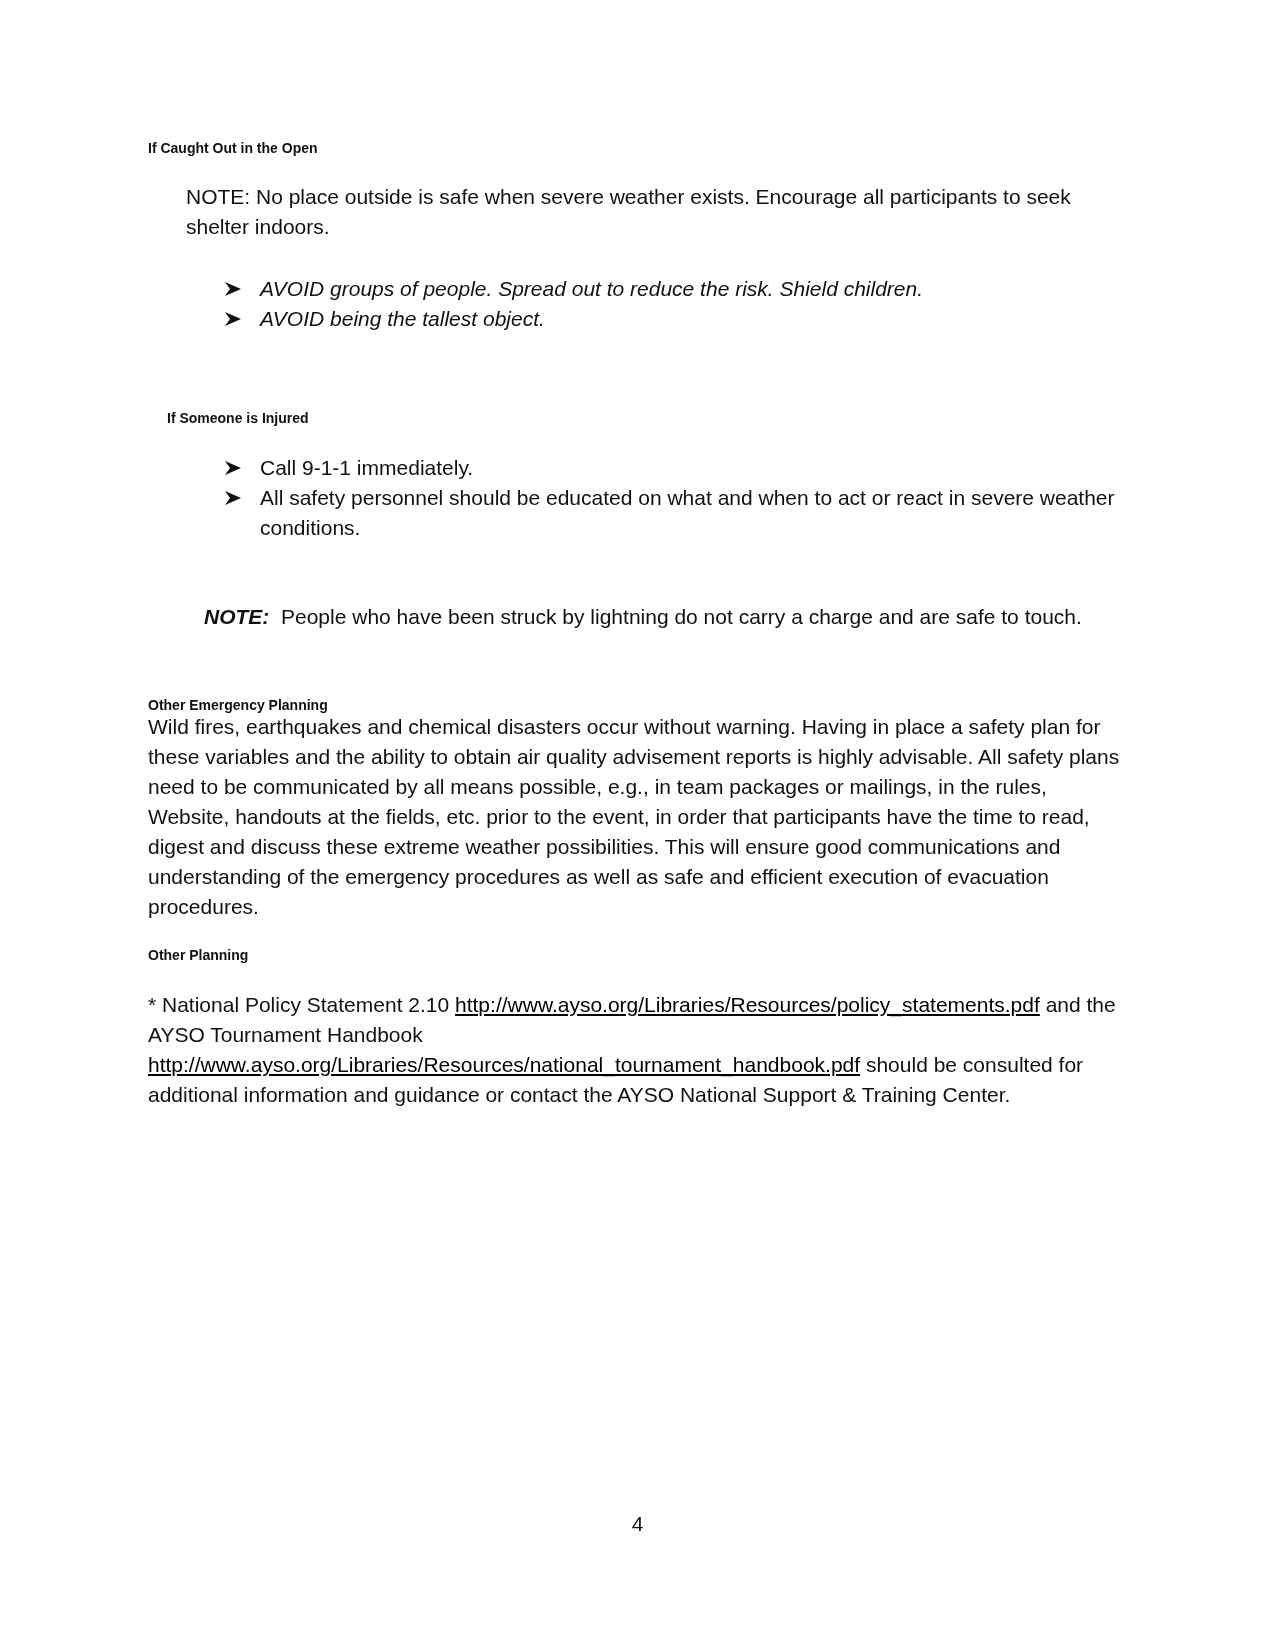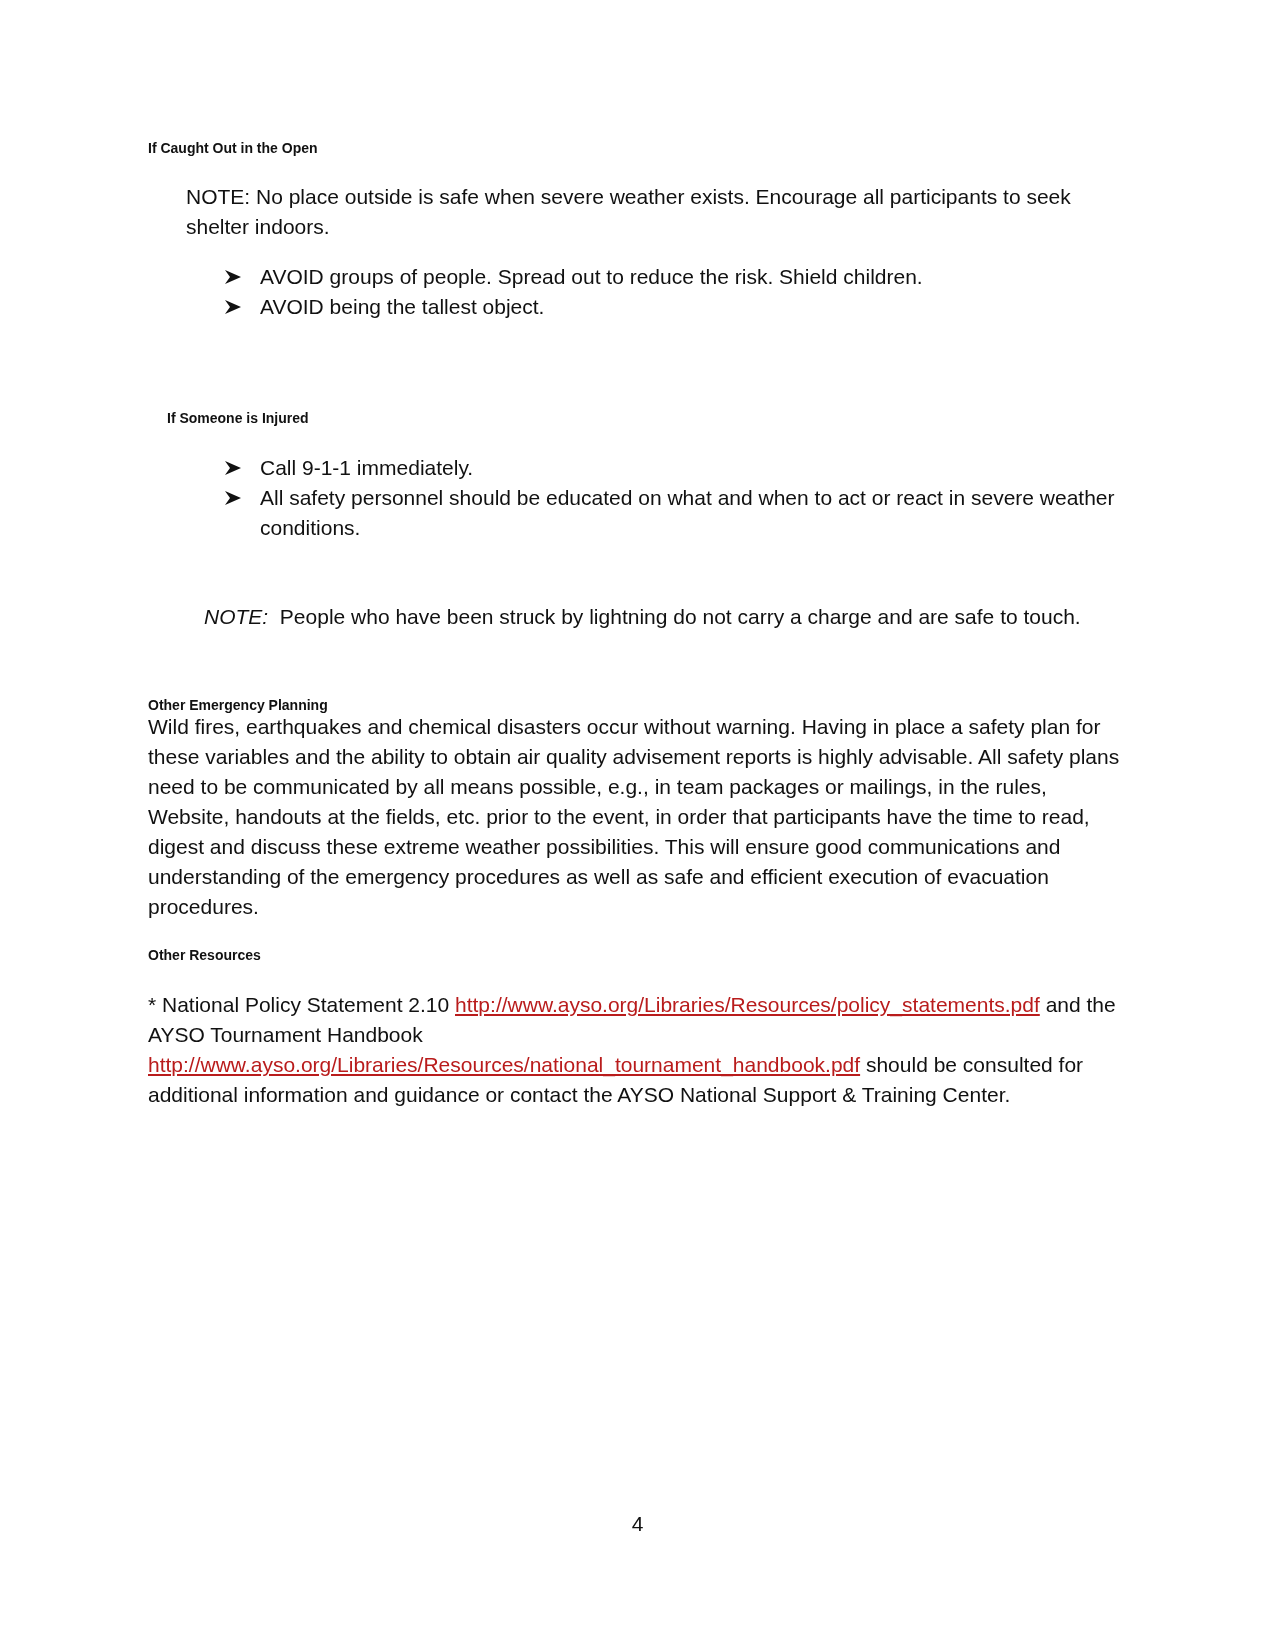--- a/index.html
+++ b/index.html
@@ -51,47 +51,47 @@
       position: absolute;
       left: 0;
       top: 0;
       width: 20px;
       height: 30px;
       display: flex;
       align-items: center;
     }
     .bullet-icon svg { display: block; }
     .note-label {
-      font-weight: normal;
+      font-weight: bold;
       font-style: italic;
       margin-top: 37px;
     }
     a.link {
-      color: #b91c1c;
+      color: #000000;
       text-decoration: underline;
     }
     .page-number {
       position: absolute;
       left: 0;
       width: 1275px;
       text-align: center;
       font-size: 21px;
       line-height: 30px;
     }
   </style>
 </head>
 <body>
 
 <div class="page">
 
   <div class="heading" style="left:148px; top:133px;">If Caught Out in the Open</div>
 
   <div class="para" style="left:186px; top:182px; width:920px;">NOTE:  No place outside is safe when severe weather exists.  Encourage all participants to seek shelter indoors.</div>
 
-  <ul class="bullets" style="left:224px; top:262px; width:880px;">
+  <ul class="bullets" style="left:224px; top:274px; width:880px;font-style:italic;">
     <li>
       <span class="bullet-icon">
         <svg width="18" height="16" viewBox="0 0 18 16">
             <path d="M1 1 L17 8 L1 15 L6 8 Z" fill="#111"></path>
           </svg>
       </span>
       <span>AVOID groups of people.  Spread out to reduce the risk.  Shield children.</span>
     </li>
     <li>
       <span class="bullet-icon">
@@ -126,20 +126,20 @@
 
   <div class="para" style="left:204px; top:602px; white-space:nowrap;">
     <span class="note-label">NOTE:</span>&nbsp;
     <span>People who have been struck by lightning do not carry a charge and are safe to touch.</span>
   </div>
 
   <div class="heading" style="left:148px; top:662px;margin-top:28px;">Other Emergency Planning</div>
 
   <div class="para" style="left:148px; top:712px; width:975px;">Wild fires, earthquakes and chemical disasters occur without warning.  Having in place a safety plan for these variables and the ability to obtain air quality advisement reports is highly advisable. All safety plans need to be communicated by all means possible, e.g., in team packages or mailings, in the rules, Website, handouts at the fields, etc. prior to the event, in order that participants have the time to read, digest and discuss these extreme weather possibilities. This will ensure good communications and understanding of the emergency procedures as well as safe and efficient execution of evacuation procedures.</div>
 
-  <div class="heading" style="left:148px; top:940px;">Other Resources</div>
+  <div class="heading" style="left:148px; top:940px;">Other Planning</div>
 
   <div class="para" style="left:148px; top:990px; width:975px;">
     <span>* National Policy Statement 2.10 </span><a class="link" href="#">http://www.ayso.org/Libraries/Resources/policy_statements.pdf</a><span> and the AYSO Tournament Handbook </span><a class="link" href="#">http://www.ayso.org/Libraries/Resources/national_tournament_handbook.pdf</a><span> should be consulted for additional information and guidance or contact the AYSO National Support &amp; Training Center.</span>
   </div>
 
   <div class="page-number" style="top:1509px;">4</div>
 </div>
 
 </body></html>

